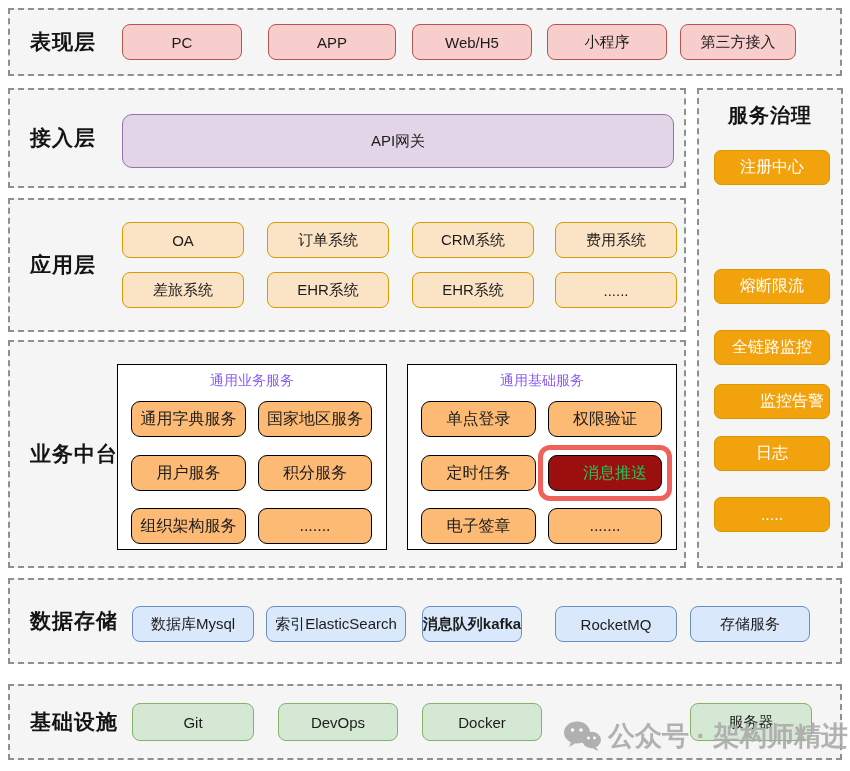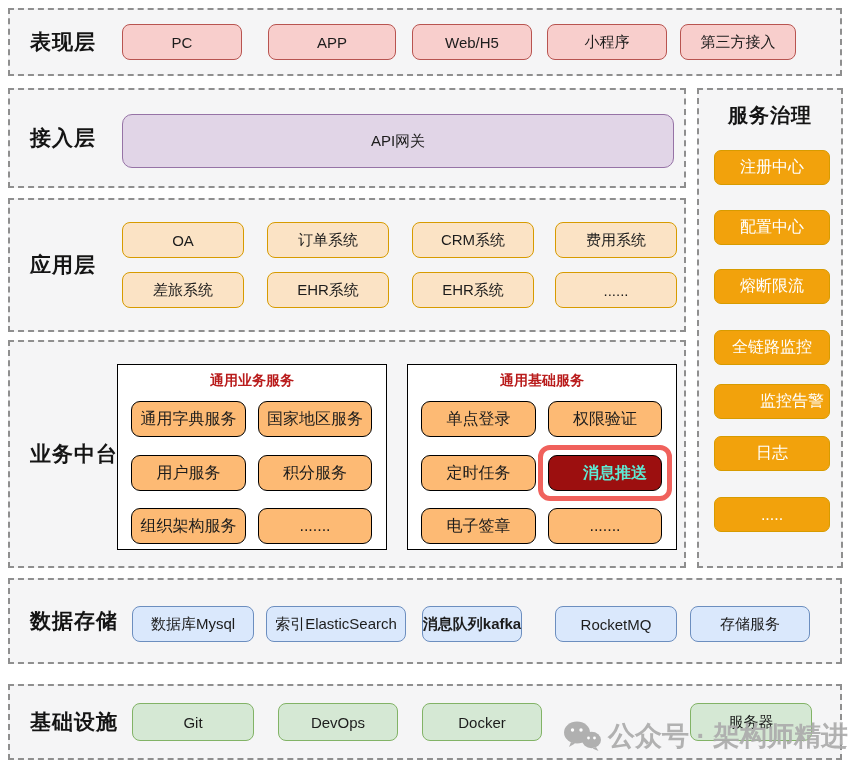--- a/index.html
+++ b/index.html
@@ -33,26 +33,26 @@
   .gov-title {
     position:absolute; top:12px; left:0; right:0; text-align:center;
     font-size:20px; font-weight:bold; color:#141414; letter-spacing:1px;
   }
   .group {
     position:absolute; background:#ffffff; border:1.5px solid #000000;
     box-sizing:border-box; top:22px; width:270px; height:186px;
   }
   .group-title {
     position:absolute; top:7px; left:0; right:0; text-align:center;
-    font-size:14px; color:#b91c1c;font-weight:bold;
+    font-size:14px; color:#8b5cf6;
   }
   .white-box { background:#fdba74; border:1.7px solid #000000; border-radius:9px; font-size:16px; }
   .dark-red  {
     background:#9c0f0f; border:1.7px solid #000000; border-radius:9px;
-    color:#5eead4; font-size:16px; font-weight:bold;padding-left:20px;
+    color:#22c55e; font-size:16px; font-weight:normal;padding-left:20px;
   }
   .highlight-ring {
     position:absolute; border:5px solid #f0615c; border-radius:12px;
     box-sizing:border-box; pointer-events:none;
   }
   .watermark {
     position:absolute; left:563px; top:718px; display:flex; align-items:center;
     gap:7px; color:#acacac; font-size:27px; font-weight:600; white-space:nowrap;
     opacity:0.92;
   }
@@ -73,21 +73,20 @@
   </section>
 
   <section class="panel" style="left:8px;top:88px;width:678px;height:100px;">
     <div class="layer-label">接入层</div>
     <div class="box purple" style="left:112px;top:24px;width:552px;height:54px;">API网关</div>
   </section>
 
   <section class="panel" style="left:697px;top:88px;width:146px;height:480px;">
     <div class="gov-title">服务治理</div>
     <div class="box gov-btn" style="top:60px;">注册中心</div>
-    <div class="box gov-btn" style="top:120px;">配置中心</div>
     <div class="box gov-btn" style="top:179px;">熔断限流</div>
     <div class="box gov-btn" style="top:240px;">全链路监控</div>
     <div class="box gov-btn" style="top:294px;padding-left:40px;">监控告警</div>
     <div class="box gov-btn" style="top:346px;">日志</div>
     <div class="box gov-btn" style="top:407px;">.....</div>
   </section>
 
   <section class="panel" style="left:8px;top:198px;width:678px;height:134px;">
     <div class="layer-label">应用层</div>
     <div class="box orange" style="left:112px;top:22px;width:122px;">OA</div>

